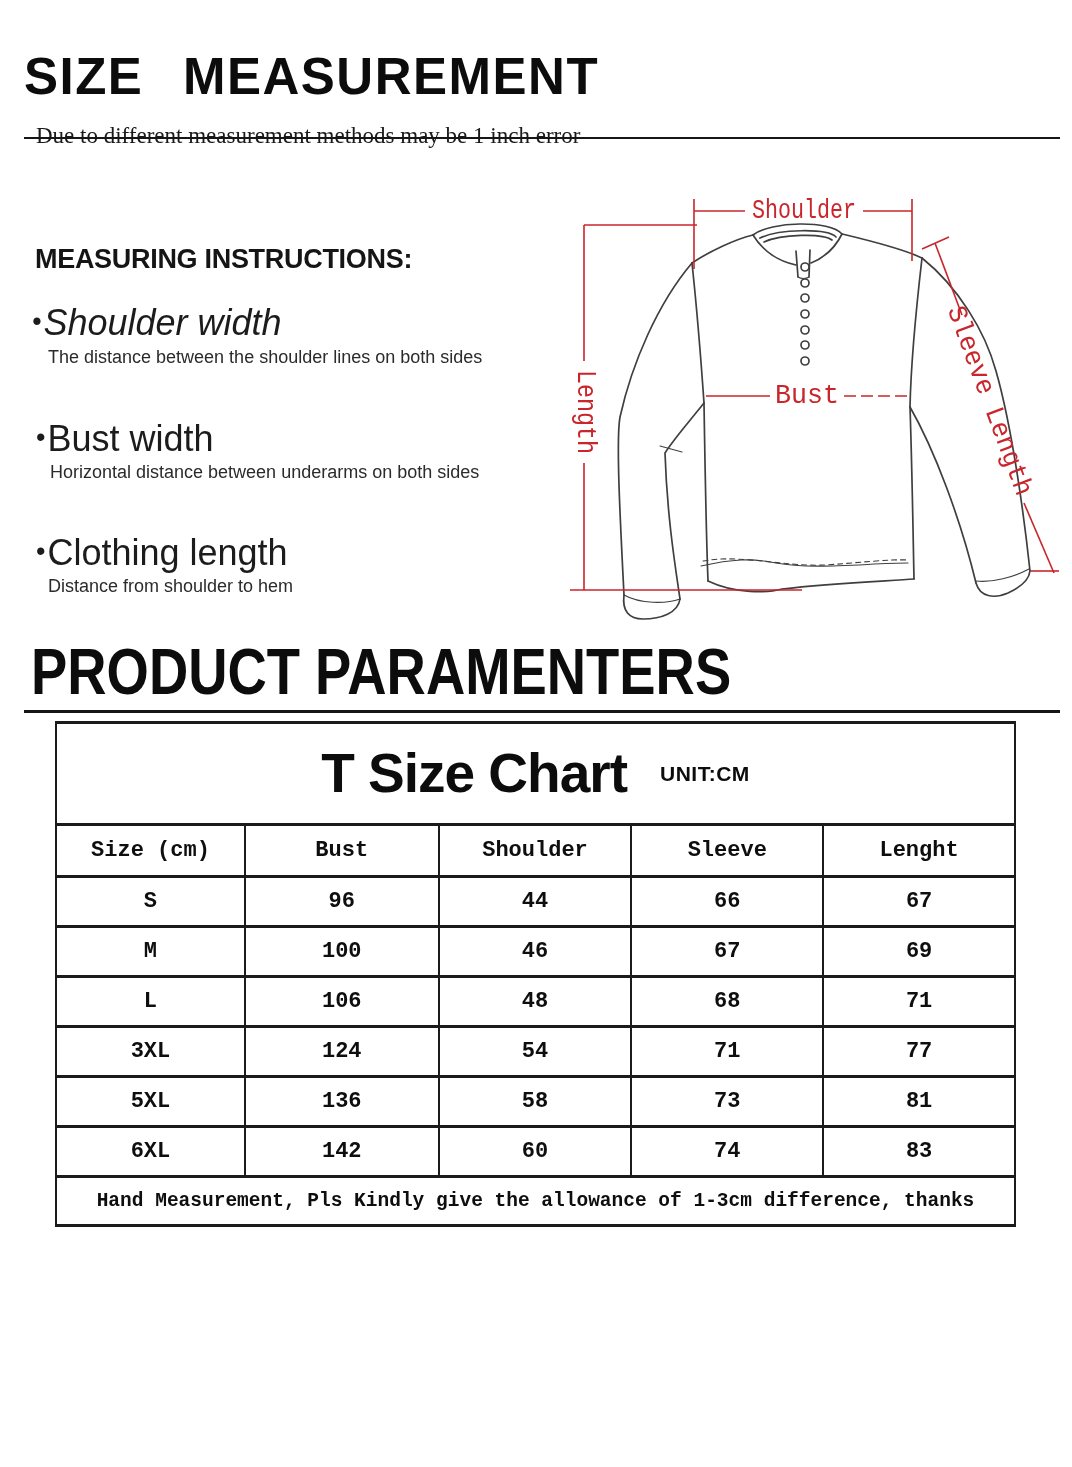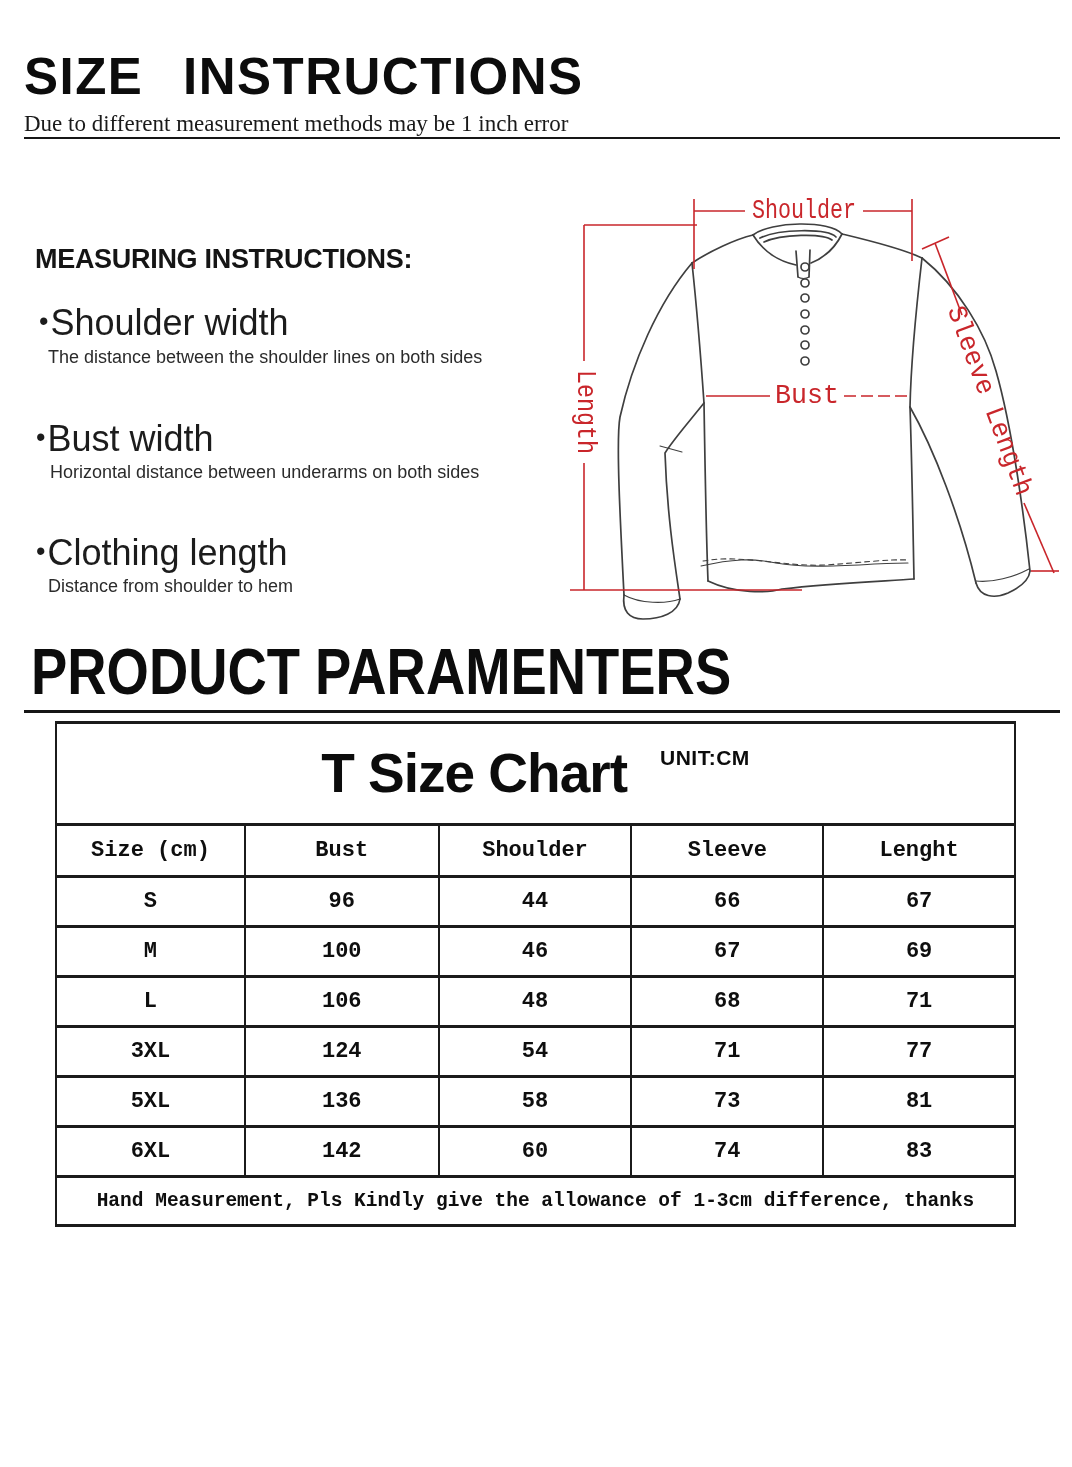--- a/index.html
+++ b/index.html
@@ -12,21 +12,21 @@
     overflow:hidden;
   }
 
   
   .page-title {
     position:absolute; left:24px; top:51px; margin:0;
     font-size:51px; font-weight:bold; line-height:1;
     letter-spacing:1.5px; word-spacing:24px; white-space:nowrap; color:#0c0c0c;
   }
   .page-subtitle {
-    position:absolute; left:20px; top:107px; margin:4px;
+    position:absolute; left:20px; top:107px; margin:16px;
     font-family:"Liberation Serif", serif;
     font-size:23px; line-height:1.1; color:#1a1a1a; white-space:nowrap;
   }
   .rule { position:absolute; background:#161616; }
   .rule-1 { left:24px; top:137px; width:1036px; height:2px; }
   .rule-2 { left:24px; top:710px; width:1036px; height:3px; }
 
   
   .instructions-heading {
     position:absolute; left:19px; top:228px; margin:16px;
@@ -35,21 +35,21 @@
   }
   .instr-term {
     position:absolute; margin:0; font-size:36px; font-weight:400;
     line-height:1.05; color:#1c1c1c; white-space:nowrap;
   }
   .instr-term::before { content:"\2022"; font-size:27px; vertical-align:5px; margin-right:2px; }
   .instr-desc {
     position:absolute; margin:0; font-size:18px; font-weight:400;
     line-height:1.1; color:#2b2b2b; white-space:nowrap;
   }
-  .t0 { left:39px; top:304px; }  .d0 { left:48px; top:348px; }
+  .t0 { left:32px; top:304px;font-style:italic; }  .d0 { left:48px; top:348px; }
   .t1 { left:36px; top:420px; }  .d1 { left:50px; top:463px; }
   .t2 { left:36px; top:534px; }  .d2 { left:48px; top:577px; }
 
   
   .diagram { position:absolute; left:540px; top:185px; width:532px; height:445px; }
   .shirt { stroke:var(--ink); stroke-width:1.7; fill:none; stroke-linecap:round; stroke-linejoin:round; }
   .shirt .thin { stroke-width:1.1; }
   .shirt circle { fill:#ffffff; }
   .anno { stroke:var(--accent); stroke-width:1.6; fill:none; }
   .anno-text {
@@ -67,40 +67,40 @@
     position:absolute; left:55px; top:721px; width:961px;
     border-collapse:collapse; table-layout:fixed; background:#fff;
     font-family:"Liberation Mono", monospace;
   }
   .size-table td, .size-table th {
     border:2px solid #1b1b1b; border-top-width:3px; border-bottom-width:3px;
     text-align:center; vertical-align:middle; padding:0; color:#0e0e0e;
   }
   .size-table { border:2px solid #1b1b1b; }
   .title-cell { height:102px; }
-  .table-title-wrap { display:flex; justify-content:center; align-items:flex-start; gap:33px; }
+  .table-title-wrap { display:flex; justify-content:center; align-items:center; gap:33px; }
   .table-title {
     font-family:"Liberation Sans", sans-serif; font-size:55px; font-weight:bold;
     letter-spacing:-1px; line-height:1; color:#0c0c0c;
   }
   .table-unit {
     font-family:"Liberation Sans", sans-serif; font-size:21px; font-weight:bold;
     letter-spacing:0.5px; color:#0c0c0c;
   }
   .size-table th { height:52px; font-size:22px; font-weight:bold; }
   .size-table tbody td { height:50px; font-size:22px; font-weight:bold; }
   .footnote-cell { height:49px; font-size:19.5px; font-weight:bold; white-space:nowrap; }
 </style>
 </head>
 <body style="--accent: #c9262b; --ink: #3f3f3f;">
 
 <main>
 
   <header>
-    <h1 class="page-title">SIZE INSTRUCTIONS</h1>
+    <h1 class="page-title">SIZE MEASUREMENT</h1>
     <p class="page-subtitle">Due to different measurement methods may be 1 inch error</p>
     <div class="rule rule-1"></div>
   </header>
 
   <section>
     <h2 class="instructions-heading">MEASURING INSTRUCTIONS:</h2>
 
     <p class="instr-term t0">Shoulder width</p>
     <p class="instr-desc d0">The distance between the shoulder lines on both sides</p>
 

